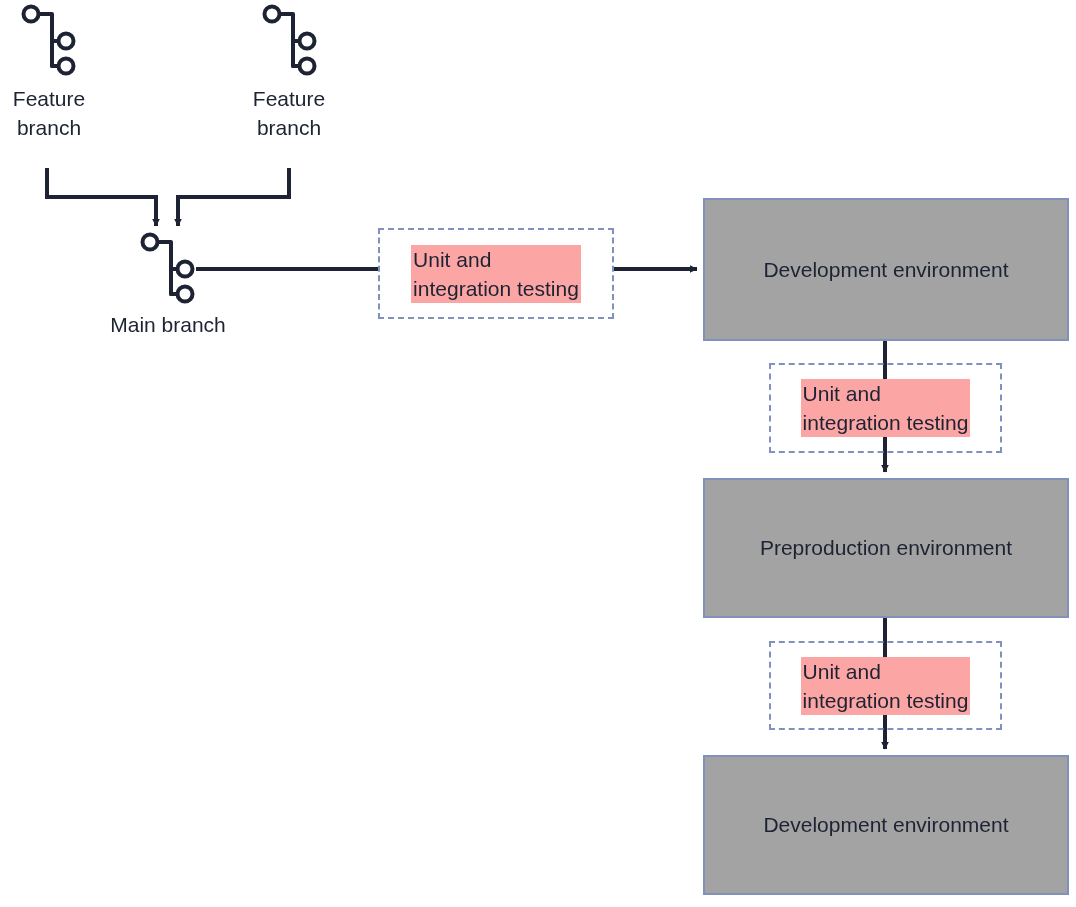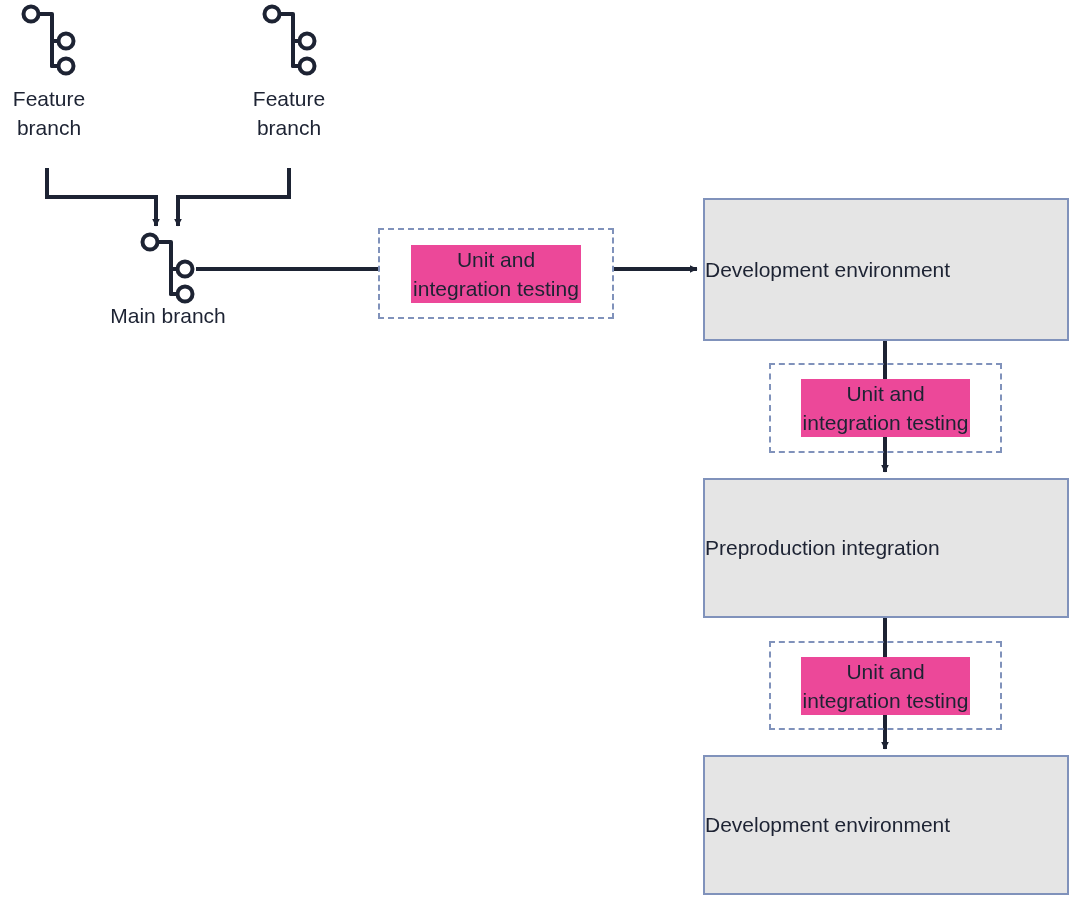--- a/index.html
+++ b/index.html
@@ -32,47 +32,47 @@
     text-align: center;
     font-size: 21px;
     line-height: 29px;
     color: #1d2333;
     white-space: pre-line;
   }
   .env-box {
     position: absolute;
     box-sizing: border-box;
     border: 2px solid #8092bb;
-    background: #e5e5e5;
+    background: #a3a3a3;
     display: flex;
     align-items: center;
-    justify-content: flex-start;
+    justify-content: center;
   }
   .env-box .env-text {
     font-size: 21px;
     line-height: 28px;
     color: #1d2333;
     text-align: center;
   }
   .test-box {
     position: absolute;
     box-sizing: border-box;
     border: 2px dashed #8092bb;
     background: transparent;
     display: flex;
     align-items: center;
     justify-content: center;
   }
   .test-box .test-text {
     font-size: 21px;
     line-height: 29px;
     color: #1d2333;
-    text-align: center;
+    text-align: left;
     white-space: pre-line;
-    background: #ec4899;
+    background: #fca5a5;
     padding: 0 2px;
   }
 </style>
 </head>
 <body>
 
 <div id="diagram">
 
   <svg class="layer" viewBox="0 0 1076 907">
     <defs>
@@ -120,38 +120,38 @@
 
     <path d="M885,617 L885,749" fill="none" stroke="#1d2333" stroke-width="4" stroke-linecap="butt" marker-end="url(#arrowhead)"></path>
   </svg>
 
   <div class="branch-caption" style="left:0px; top:84px; width:98px;">Feature
 branch</div>
 
   <div class="branch-caption" style="left:240px; top:84px; width:98px;">Feature
 branch</div>
 
-  <div class="branch-caption" style="left:68px; top:301px; width:200px;">Main branch</div>
+  <div class="branch-caption" style="left:68px; top:310px; width:200px;">Main branch</div>
 
   <div class="test-box" style="left:378px; top:228px; width:236px; height:91px;">
     <span class="test-text">Unit and
 integration testing</span>
   </div>
 
   <div class="env-box" style="left:703px; top:198px; width:366px; height:143px;">
     <span class="env-text">Development environment</span>
   </div>
 
   <div class="test-box" style="left:769px; top:363px; width:233px; height:90px;">
     <span class="test-text">Unit and
 integration testing</span>
   </div>
 
   <div class="env-box" style="left:703px; top:478px; width:366px; height:140px;">
-    <span class="env-text">Preproduction integration</span>
+    <span class="env-text">Preproduction environment</span>
   </div>
 
   <div class="test-box" style="left:769px; top:641px; width:233px; height:89px;">
     <span class="test-text">Unit and
 integration testing</span>
   </div>
 
   <div class="env-box" style="left:703px; top:755px; width:366px; height:140px;">
     <span class="env-text">Development environment</span>
   </div>

